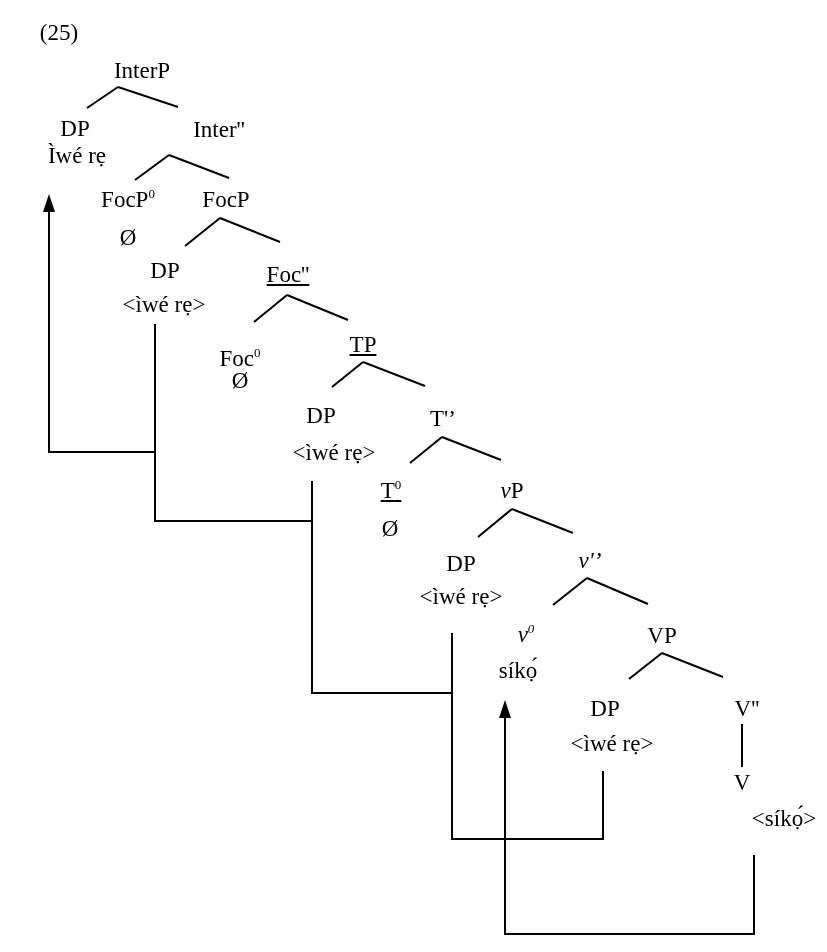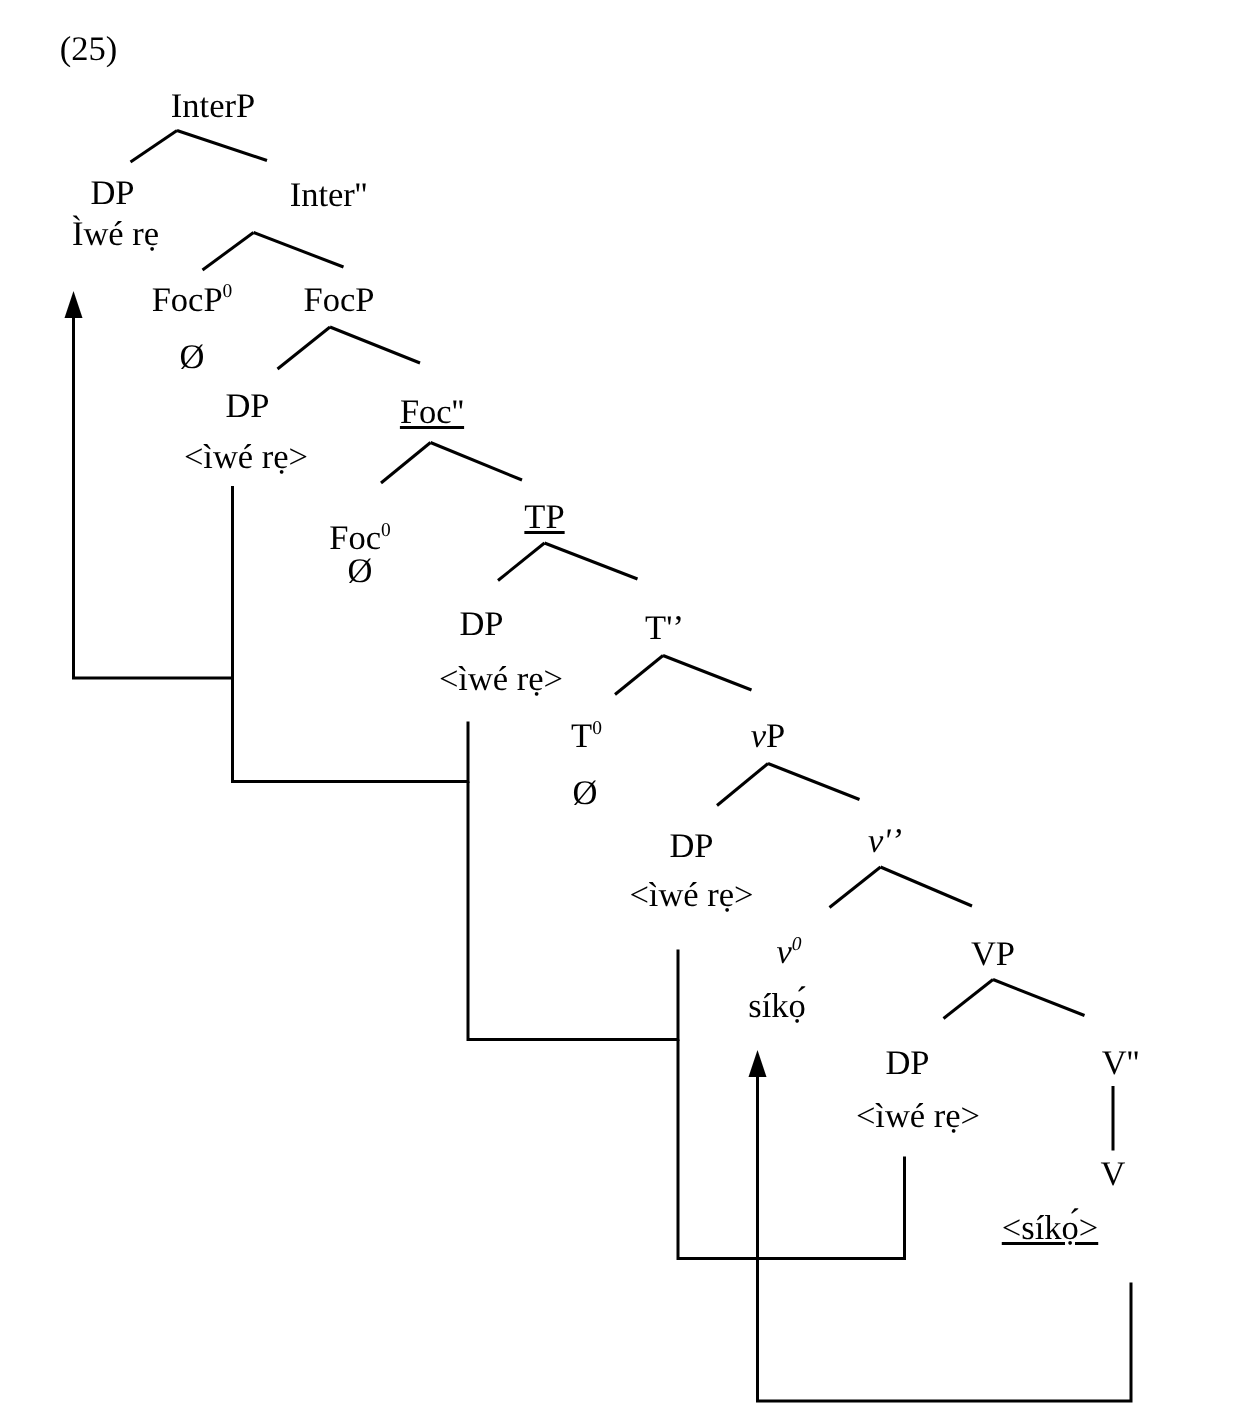--- a/index.html
+++ b/index.html
@@ -84,34 +84,34 @@
 <div class="lbl" style="left:240px; top:330px;margin-top:16px;"><span>Foc</span><sup>0</sup></div>
 <div class="lbl" style="left:240px; top:368px;">Ø</div>
 
 <div class="lbl" style="left:363px; top:332px;text-decoration:underline;">TP</div>
 
 <div class="lbl" style="left:321px; top:403px;">DP</div>
 <div class="lbl" style="left:334px; top:440px;">&lt;ìwé rẹ&gt;</div>
 
 <div class="lbl" style="left:443px; top:406px;">T'’</div>
 
-<div class="lbl" style="left:391px; top:478px;"><span>T</span><sup>0</sup></div>
+<div class="lbl" style="left:391px; top:478px;text-decoration:underline;"><span>T</span><sup>0</sup></div>
 <div class="lbl" style="left:390px; top:516px;">Ø</div>
 
 <div class="lbl" style="left:512px; top:478px;"><span class="it">v</span><span>P</span></div>
 
 <div class="lbl" style="left:461px; top:551px;">DP</div>
 <div class="lbl" style="left:461px; top:584px;">&lt;ìwé rẹ&gt;</div>
 
 <div class="lbl it" style="left:590px; top:548px;">v'’</div>
 
 <div class="lbl it" style="left:526px; top:622px;font-family:Liberation Serif, serif;"><span>v</span><sup>0</sup></div>
 <div class="lbl" style="left:518px; top:658px;">síkọ́</div>
 
 <div class="lbl" style="left:662px; top:623px;">VP</div>
 
 <div class="lbl" style="left:605px; top:696px;">DP</div>
 <div class="lbl" style="left:612px; top:731px;">&lt;ìwé rẹ&gt;</div>
 
 <div class="lbl" style="left:747px; top:696px;">V''</div>
 
 <div class="lbl" style="left:742px; top:770px;">V</div>
-<div class="lbl" style="left:700px; top:806px;text-decoration:underline;">&lt;síkọ́&gt;</div>
+<div class="lbl" style="left:784px; top:806px;">&lt;síkọ́&gt;</div>
 
 </body></html>

